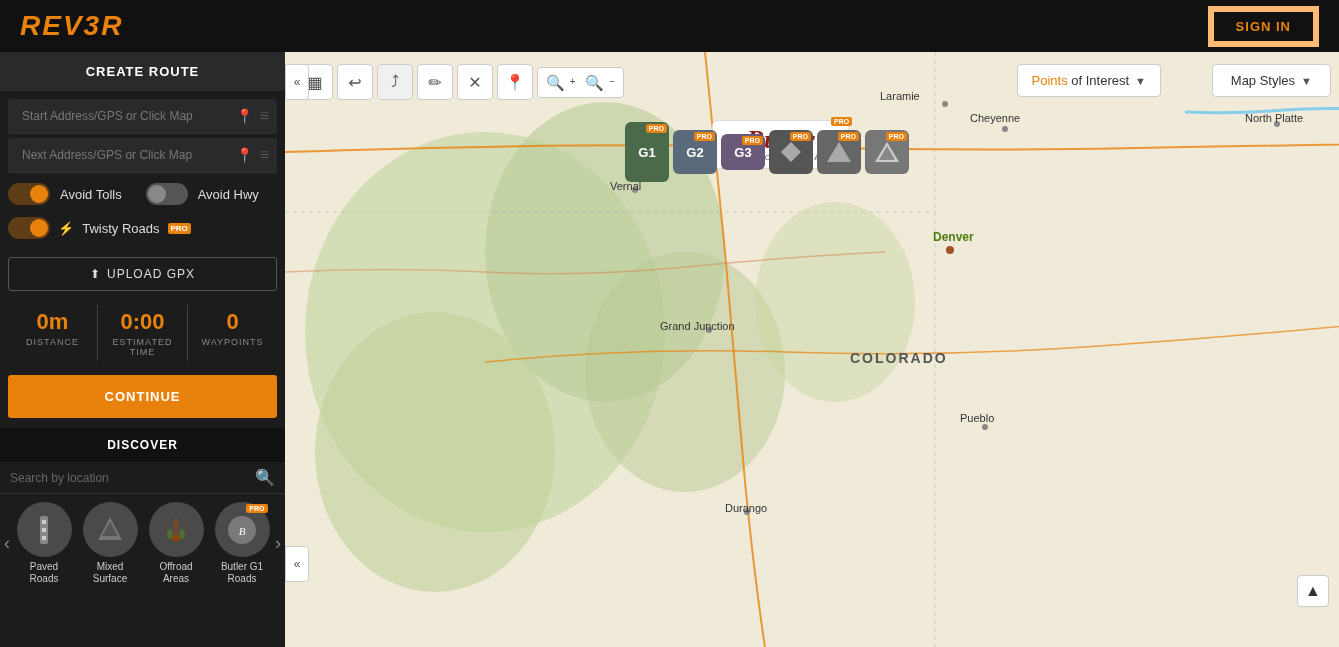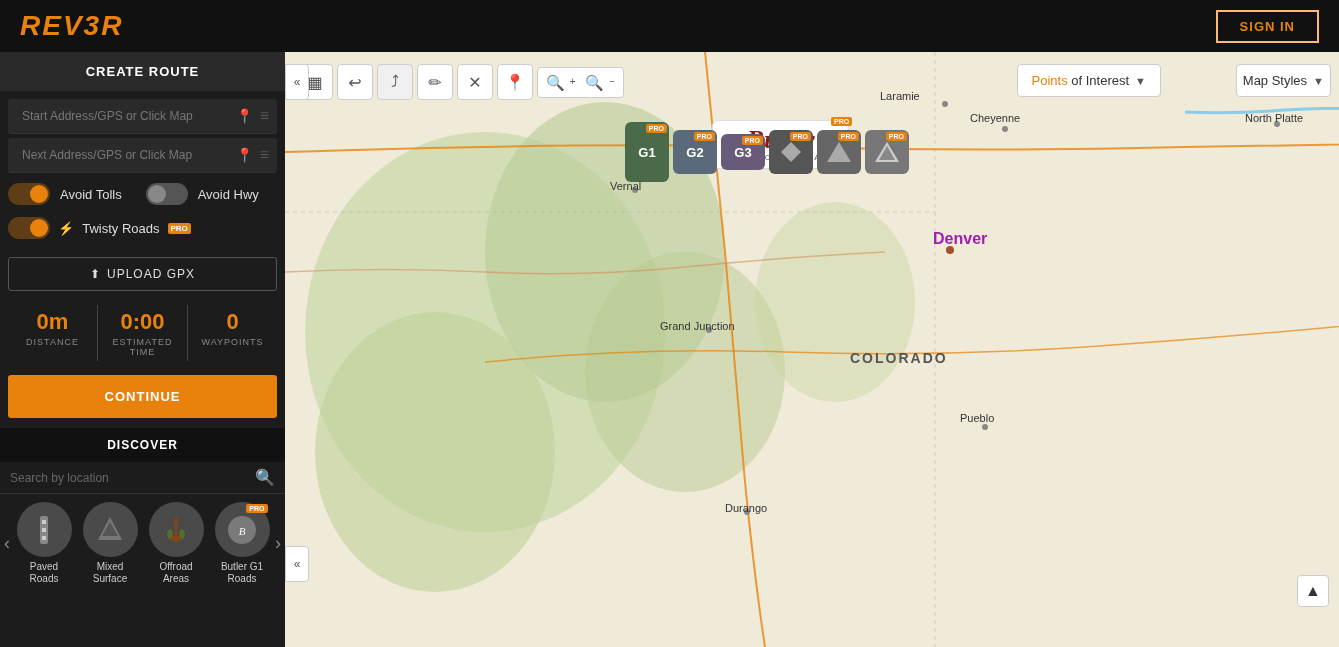--- a/index.html
+++ b/index.html
@@ -17,21 +17,21 @@
     }
     .logo {
       color: #e8820c;
       font-size: 28px;
       font-weight: 900;
       letter-spacing: 2px;
       font-style: italic;
     }
     .sign-in-btn {
       background: transparent;
-      border: 2px solid #fdba74;
+      border: 6px solid #fdba74;
       color: #e8820c;
       padding: 7px 22px;
       font-size: 13px;
       font-weight: bold;
       letter-spacing: 1px;
       cursor: pointer;
     }
 
     
     .main {
@@ -403,21 +403,21 @@
     .map-styles-dropdown {
       position: absolute;
       top: 12px;
       right: 8px;
       z-index: 10;
     }
     .map-styles-btn {
       background: #fff;
       border: 1px solid #ccc;
       border-radius: 4px;
-      padding: 8px 6px;
+      padding: 8px 18px;
       font-size: 13px;
       color: #333;
       cursor: pointer;
       display: flex;
       align-items: center;
       gap: 6px;
     }
 
     
     .collapse-btn {
@@ -638,21 +638,21 @@
       <circle cx="700" cy="375" r="3" fill="#888"></circle>
       <circle cx="462" cy="460" r="3" fill="#888"></circle>
       <circle cx="1270" cy="455" r="3" fill="#888"></circle>
     </svg>
 
     <div style="position:absolute;top:0;left:0;width:100%;height:100%;pointer-events:none;">
       <span style="position:absolute;left:595px;top:38px;font-size:11px;color:#333;font-weight:normal;">Laramie</span>
       <span style="position:absolute;left:685px;top:60px;font-size:11px;color:#333;">Cheyenne</span>
       <span style="position:absolute;left:960px;top:60px;font-size:11px;color:#333;">North Platte</span>
       <span style="position:absolute;left:325px;top:128px;font-size:11px;color:#333;">Vernal</span>
-      <span style="position:absolute;left:648px;top:178px;font-size:16px;color:#a21caf;font-weight:bold;">Denver</span>
+      <span style="position:absolute;left:648px;top:178px;font-size:12px;color:#4d7c0f;font-weight:bold;">Denver</span>
       <span style="position:absolute;left:375px;top:268px;font-size:11px;color:#333;">Grand Junction</span>
       <span style="position:absolute;left:565px;top:298px;font-size:14px;color:#555;font-weight:bold;letter-spacing:2px;">COLORADO</span>
       <span style="position:absolute;left:675px;top:360px;font-size:11px;color:#333;">Pueblo</span>
       <span style="position:absolute;left:440px;top:450px;font-size:11px;color:#333;">Durango</span>
 
     </div>
 
     <div class="collapse-btn">
       <span>«</span>
     </div>

